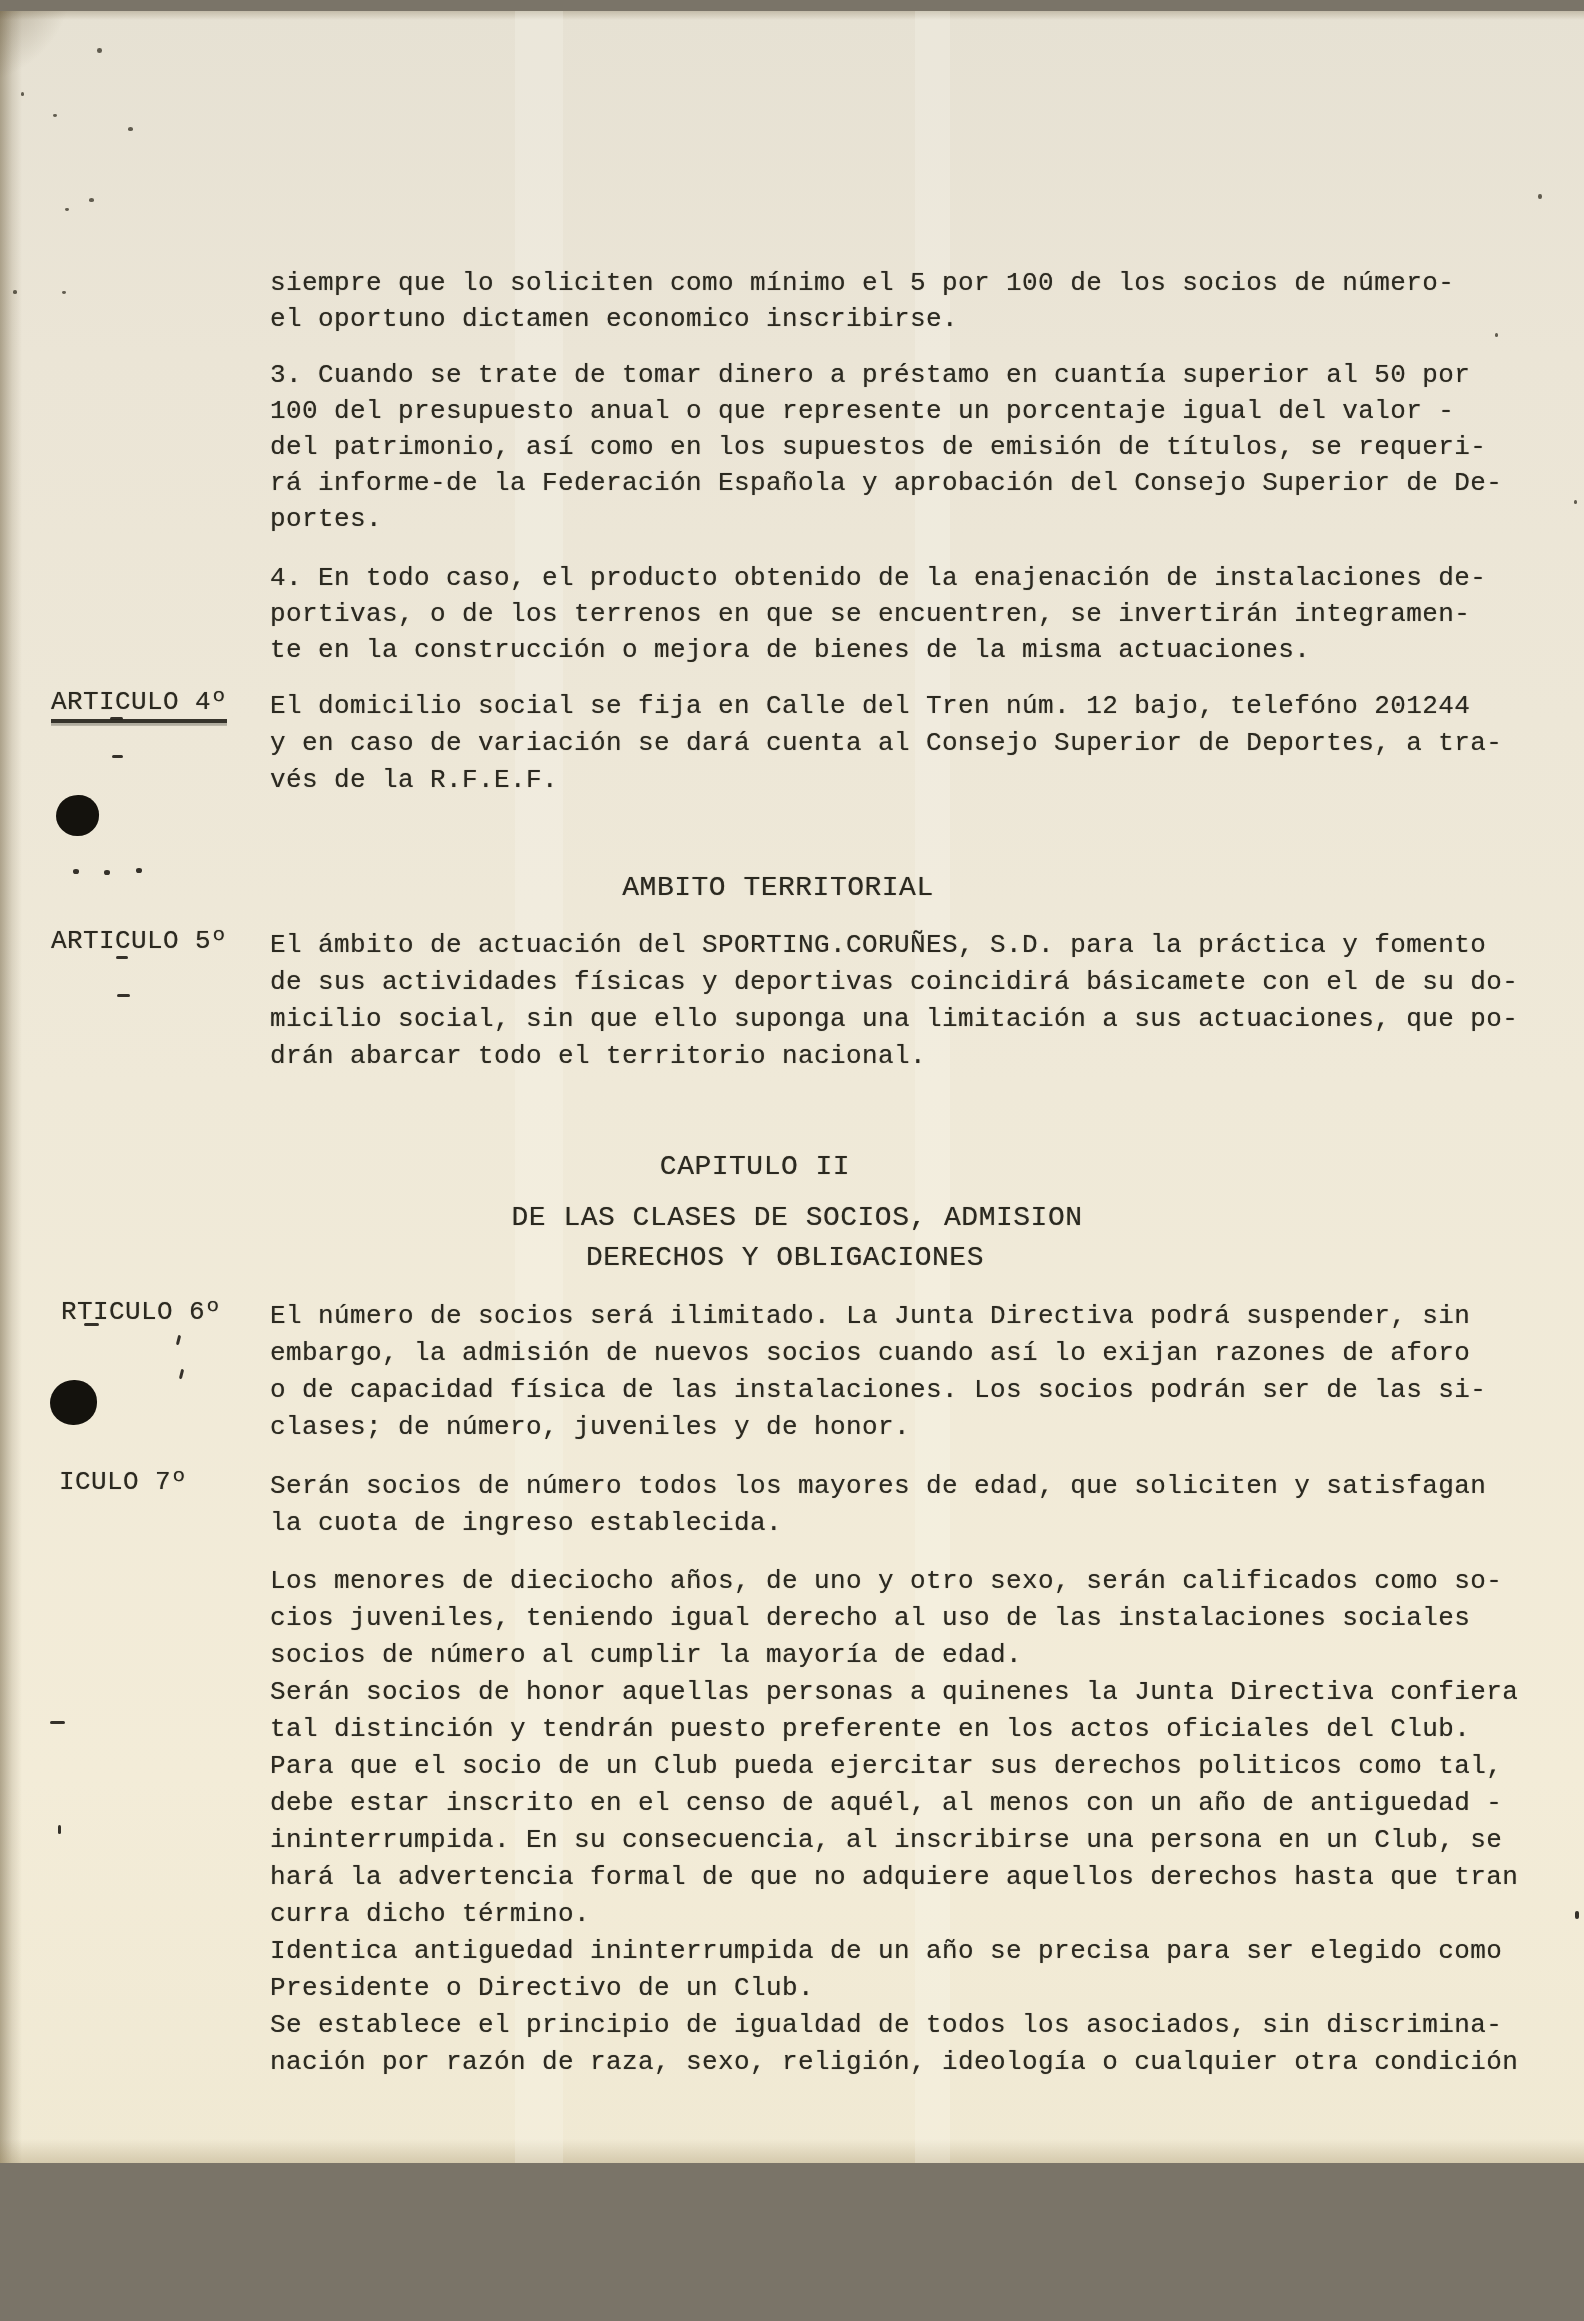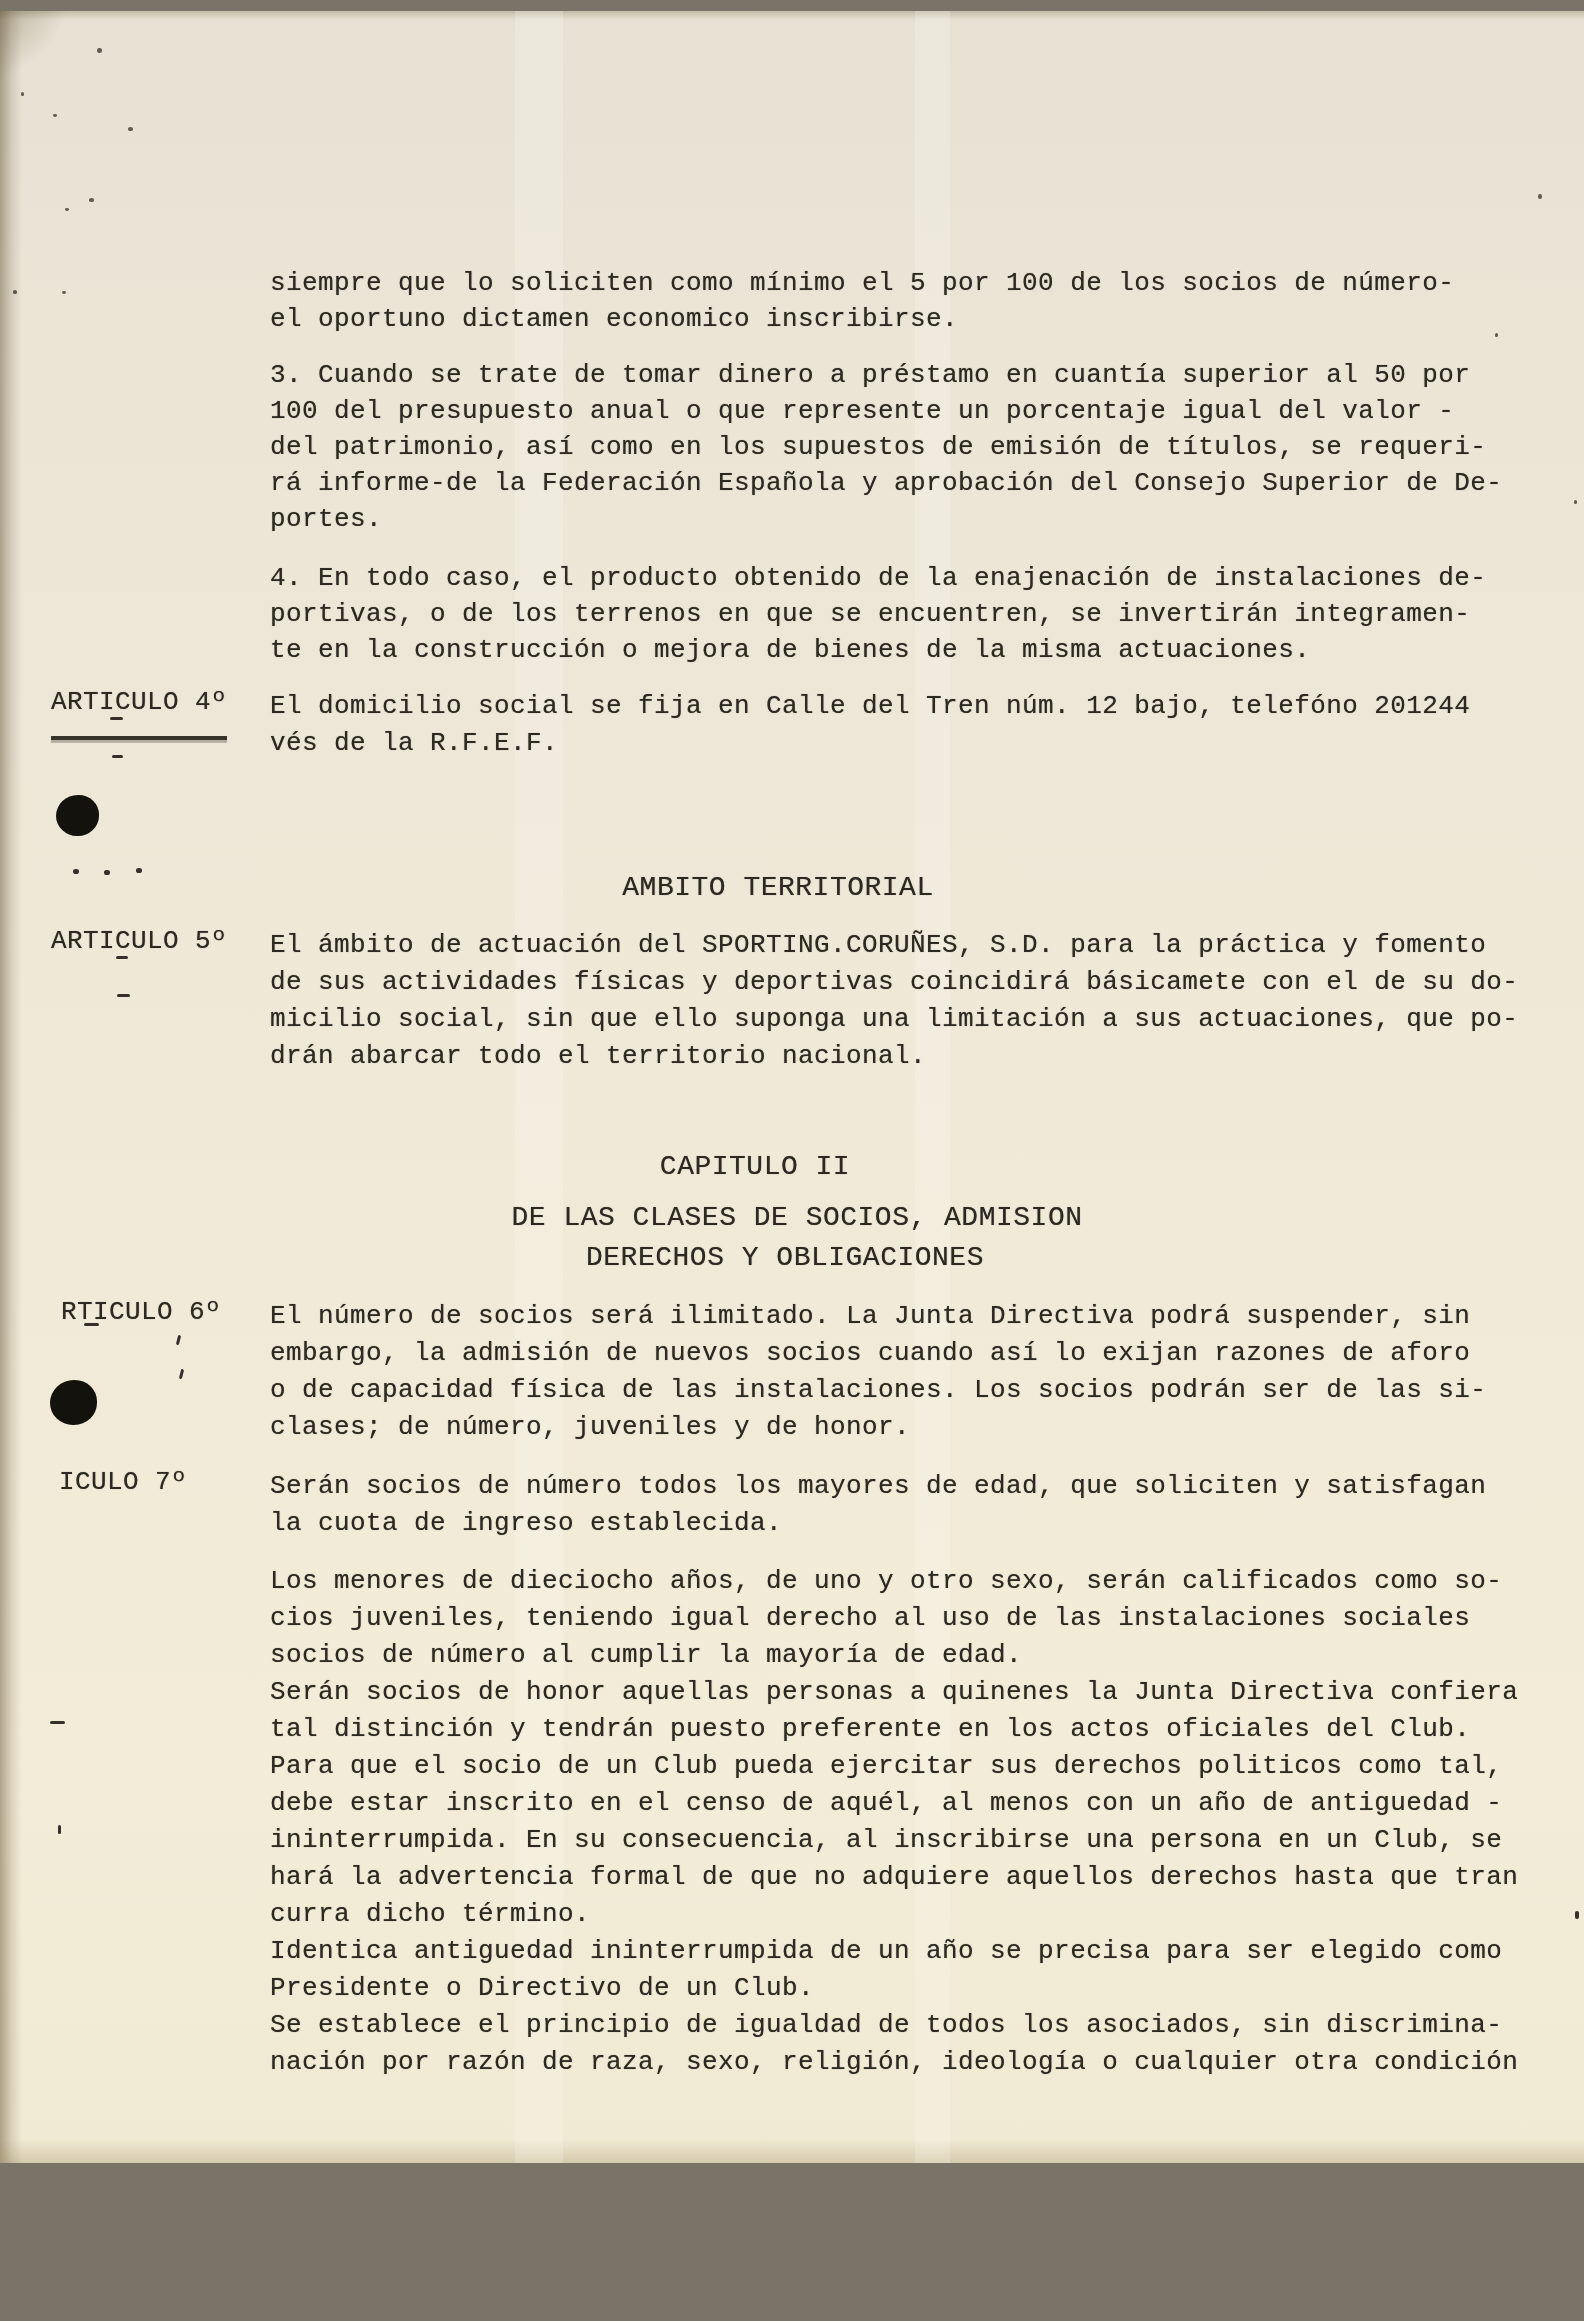--- a/index.html
+++ b/index.html
@@ -27,21 +27,21 @@
   .ink-dot{position:absolute;background:#14120d;border-radius:52% 48% 50% 50%;}
   .mark{position:absolute;background:#35312a;border-radius:1.9px;}
   .speck{position:absolute;background:rgba(45,40,28,.72);border-radius:50%;}
   
   .block{position:absolute;left:270px;font-size:26px;line-height:36px;
     letter-spacing:0.4px;white-space:nowrap;
     text-shadow:0 0 0.9px rgba(43,41,32,.55);}
   .lh40{line-height:37px;}
   .label{position:absolute;font-size:26px;letter-spacing:0.4px;white-space:nowrap;
     line-height:28px;text-shadow:0 0 0.9px rgba(43,41,32,.55);}
-  .underlined{border-bottom:4.7px solid rgba(38,36,28,.92);padding-bottom:19px;
+  .underlined{border-bottom:4.7px solid rgba(38,36,28,.92);padding-bottom:2px;
     box-shadow:0 2.8px 0 rgba(38,36,28,.30);}
   .heading{position:absolute;transform:translateX(-50%);font-size:28px;
     letter-spacing:0.5px;white-space:nowrap;text-shadow:0 0 0.9px rgba(43,41,32,.55);}
 </style>
 </head>
 <body>
 
 <div class="page">
 
   <div class="edge-left"></div>
@@ -103,20 +103,21 @@
     <div>4. En todo caso, el producto obtenido de la enajenación de instalaciones de-</div>
     <div>portivas, o de los terrenos en que se encuentren, se invertirán integramen-</div>
     <div>te en la construcción o mejora de bienes de la misma actuaciones.</div>
   </div>
 
   <div class="label" style="left:51px;top:677px;">
     <span class="underlined">ARTICULO 4º</span>
   </div>
   <div class="block" style="top:677px;line-height:37px;">
     <div>El domicilio social se fija en Calle del Tren núm. 12 bajo, telefóno 201244</div>
+    <div>y en caso de variación se dará cuenta al Consejo Superior de Deportes, a tra-</div>
     <div>vés de la R.F.E.F.</div>
   </div>
 
   <div class="heading" style="left:778px;top:861px;">AMBITO TERRITORIAL</div>
 
   <div class="label" style="left:51px;top:916px;">ARTICULO 5º</div>
   <div class="block lh40" style="top:916px;">
     <div>El ámbito de actuación del SPORTING.CORUÑES, S.D. para la práctica y fomento</div>
     <div>de sus actividades físicas y deportivas coincidirá básicamete con el de su do-</div>
     <div>micilio social, sin que ello suponga una limitación a sus actuaciones, que po-</div>

